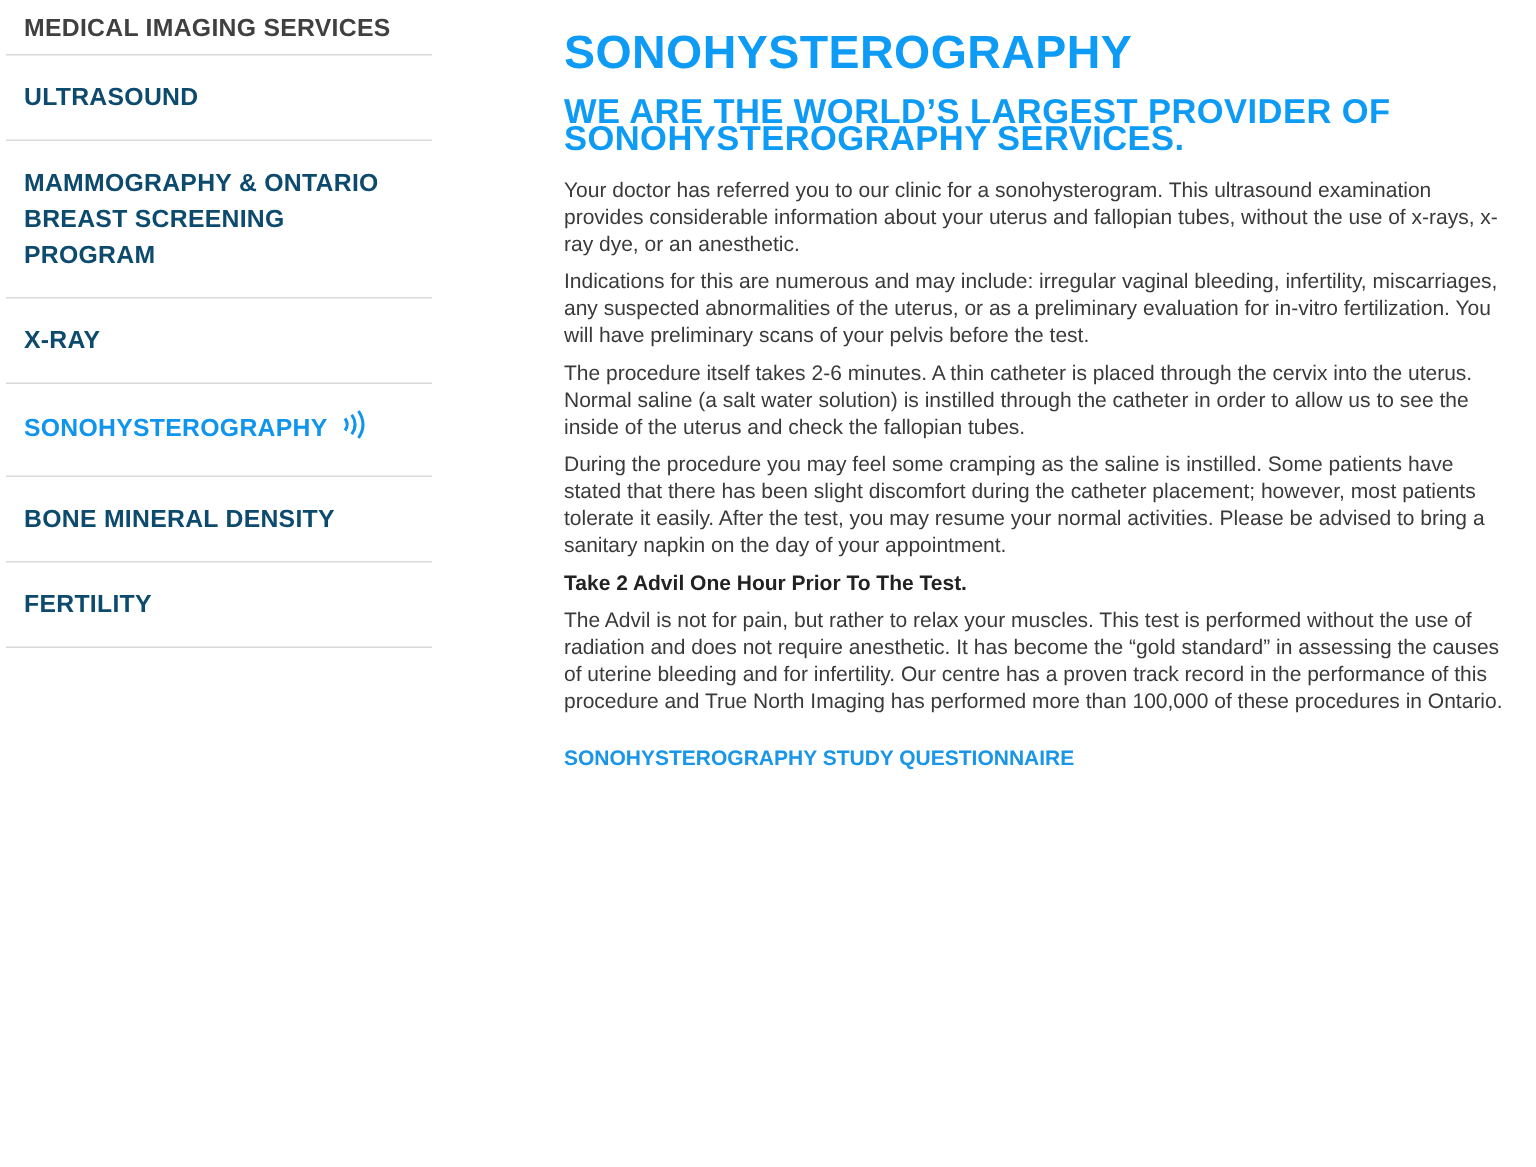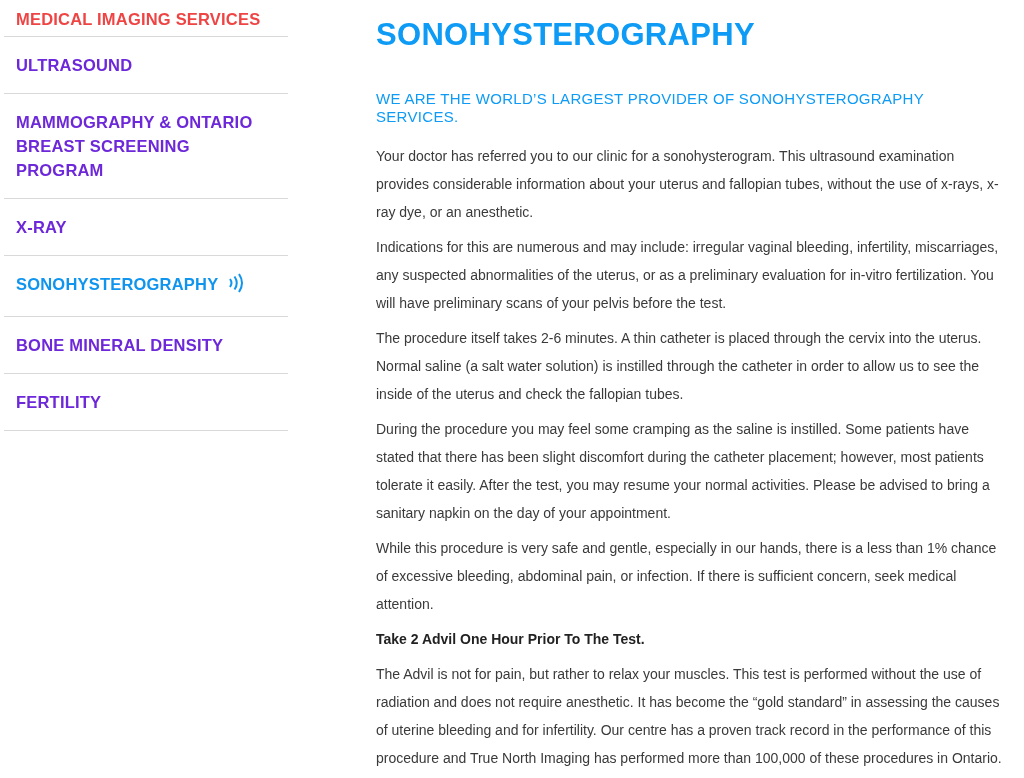--- a/index.html
+++ b/index.html
@@ -1,25 +1,25 @@
 <!DOCTYPE html>
 <html><head>
 <meta charset="utf-8">
 <style>
   html, body { margin:0; padding:0; background:#ffffff; }
   body { width:1024px; height:778px; position:relative; overflow:hidden; font-family:"Liberation Sans", sans-serif; }
   .sidebar { position:absolute; left:4px; top:0; width:284px; }
-  .sb-title { font-weight:bold; font-size:16.5px; color:#ef4444; padding:10px 0 0 12px; height:37px; box-sizing:border-box; border-bottom:1px solid #d9d9d9; letter-spacing:0.2px; }
-  .sb-item { display:block; font-weight:bold; font-size:16.5px; color:#6d28d9; padding:16px 0 16px 12px; border-bottom:1px solid #d9d9d9; line-height:24px; cursor:pointer; text-decoration:none; letter-spacing:0.2px; }
+  .sb-title { font-weight:bold; font-size:16.5px; color:#404040; padding:10px 0 0 12px; height:37px; box-sizing:border-box; border-bottom:1px solid #d9d9d9; letter-spacing:0.2px; }
+  .sb-item { display:block; font-weight:bold; font-size:16.5px; color:#0c4a6e; padding:16px 0 16px 12px; border-bottom:1px solid #d9d9d9; line-height:24px; cursor:pointer; text-decoration:none; letter-spacing:0.2px; }
   .sb-item.active { color:#0f95ee; }
   .sb-item .waves { display:inline-block; vertical-align:middle; margin-left:4px; }
   .main { position:absolute; left:376px; top:0; width:630px; }
   h1 { margin:0; padding-top:17px; font-size:31px; line-height:36px; color:#0d9bf5; font-weight:bold; letter-spacing:0.3px; }
-  h2 { margin:37px 0 0 0; font-size:15px; line-height:18px; color:#0d9bf5; font-weight:normal; letter-spacing:0.3px; }
-  p { margin:0; font-size:14px; line-height:28px; color:#3a3a3a; }
+  h2 { margin:12px 0 0 0; font-size:23px; line-height:18px; color:#0d9bf5; font-weight:bold; letter-spacing:0.3px; }
+  p { margin:0; font-size:14px; line-height:18px; color:#3a3a3a; }
   p.first { margin-top:16px; }
   p + p { margin-top:7px; }
   p.bold { font-weight:bold; color:#222; }
   a.link { display:block; margin-top:21px; font-size:14px; color:#1a96e8; text-decoration:none;font-weight:bold; }
 </style>
 </head>
 <body>
 
 <div class="sidebar">
   <div class="sb-title">MEDICAL IMAGING SERVICES</div>
@@ -40,17 +40,16 @@
   <a class="sb-item">FERTILITY</a>
 </div>
 
 <div class="main">
   <h1>SONOHYSTEROGRAPHY</h1>
   <h2>WE ARE THE WORLD’S LARGEST PROVIDER OF SONOHYSTEROGRAPHY SERVICES.</h2>
   <p class="first">Your doctor has referred you to our clinic for a sonohysterogram. This ultrasound examination provides considerable information about your uterus and fallopian tubes, without the use of x-rays, x-ray dye, or an anesthetic.</p>
   <p>Indications for this are numerous and may include: irregular vaginal bleeding, infertility, miscarriages, any suspected abnormalities of the uterus, or as a preliminary evaluation for in-vitro fertilization. You will have preliminary scans of your pelvis before the test.</p>
   <p>The procedure itself takes 2-6 minutes. A thin catheter is placed through the cervix into the uterus. Normal saline (a salt water solution) is instilled through the catheter in order to allow us to see the inside of the uterus and check the fallopian tubes.</p>
   <p>During the procedure you may feel some cramping as the saline is instilled. Some patients have stated that there has been slight discomfort during the catheter placement; however, most patients tolerate it easily. After the test, you may resume your normal activities. Please be advised to bring a sanitary napkin on the day of your appointment.</p>
-  <p>While this procedure is very safe and gentle, especially in our hands, there is a less than 1% chance of excessive bleeding, abdominal pain, or infection. If there is sufficient concern, seek medical attention.</p>
   <p class="bold">Take 2 Advil One Hour Prior To The Test.</p>
   <p>The Advil is not for pain, but rather to relax your muscles. This test is performed without the use of radiation and does not require anesthetic. It has become the “gold standard” in assessing the causes of uterine bleeding and for infertility. Our centre has a proven track record in the performance of this procedure and True North Imaging has performed more than 100,000 of these procedures in Ontario.</p>
   <a class="link">SONOHYSTEROGRAPHY STUDY QUESTIONNAIRE</a>
 </div>
 
 </body></html>

